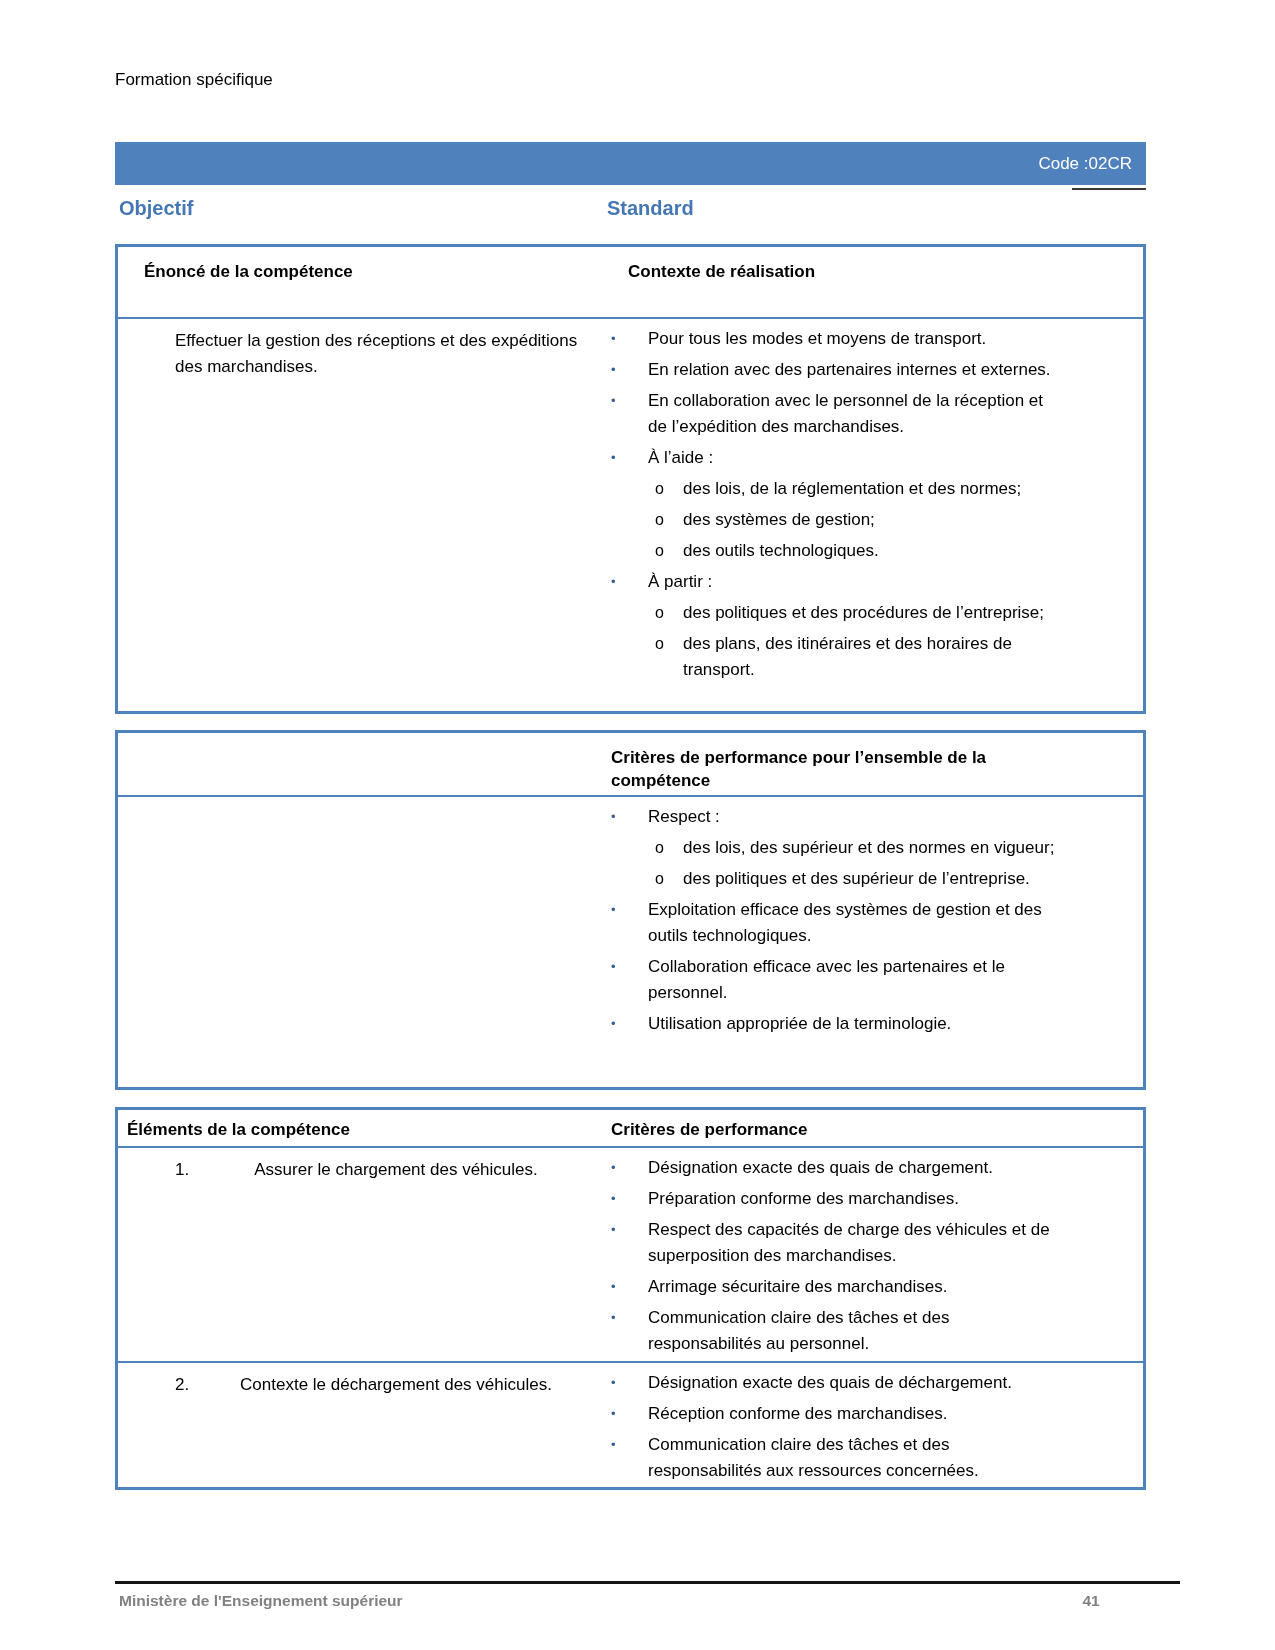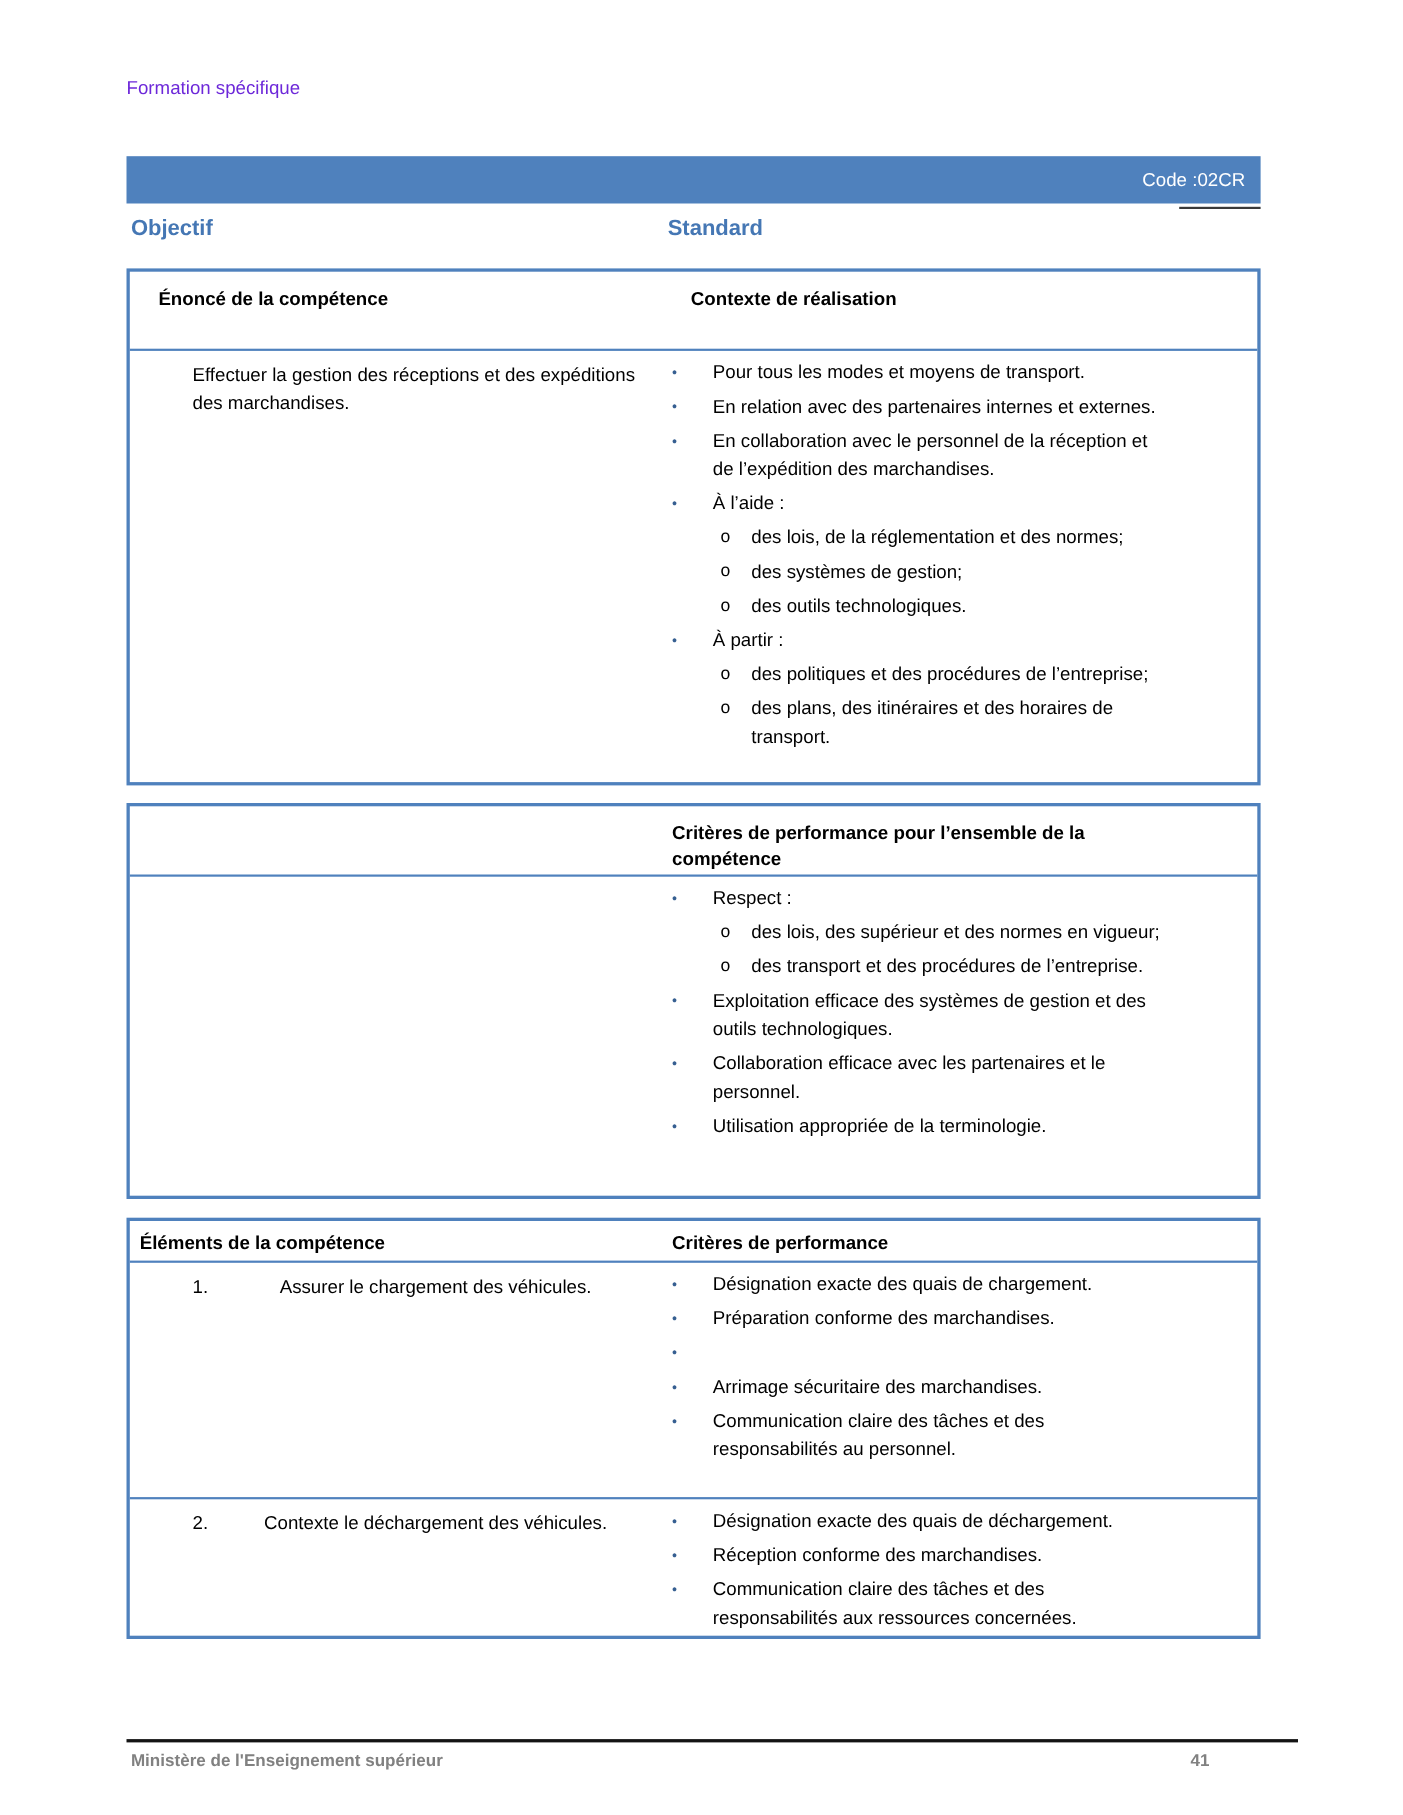--- a/index.html
+++ b/index.html
@@ -6,21 +6,21 @@
   .page{
     position:relative;
     width:1275px;height:1650px;
     background:#ffffff;
     font-family:"Liberation Sans","DejaVu Sans",sans-serif;
     color:#1a1a1a;
     overflow:hidden;
   }
   .doc-heading{
     position:absolute;left:115px;top:70px;
-    font-size:17px;color:#6d28d9;
+    font-size:17px;color:#000000;
   }
   .code-bar{
     position:absolute;left:115px;top:142px;width:1031px;height:43px;
     background:#4f81bd;color:#ffffff;
     display:flex;align-items:center;justify-content:flex-end;
     padding-right:14px;box-sizing:border-box;
     font-size:17px;
   }
   .code-underline{
     position:absolute;left:1072px;top:188px;width:74px;height:2px;background:#3a3a3a;
@@ -166,21 +166,21 @@
           <li class="b">
               <span class="m">•</span>
               <span class="t">Respect :</span>
             </li>
           <li class="s">
               <span class="m">o</span>
               <span class="t">des lois, des supérieur et des normes en vigueur;</span>
             </li>
           <li class="s">
               <span class="m">o</span>
-              <span class="t">des transport et des procédures de l’entreprise.</span>
+              <span class="t">des politiques et des supérieur de l’entreprise.</span>
             </li>
           <li class="b">
               <span class="m">•</span>
               <span class="t">Exploitation efficace des systèmes de gestion et des outils technologiques.</span>
             </li>
           <li class="b">
               <span class="m">•</span>
               <span class="t">Collaboration efficace avec les partenaires et le personnel.</span>
             </li>
           <li class="b">
@@ -209,20 +209,21 @@
           <li class="b">
               <span class="m">•</span>
               <span class="t">Désignation exacte des quais de chargement.</span>
             </li>
           <li class="b">
               <span class="m">•</span>
               <span class="t">Préparation conforme des marchandises.</span>
             </li>
           <li class="b">
               <span class="m">•</span>
+              <span class="t">Respect des capacités de charge des véhicules et de superposition des marchandises.</span>
             </li>
           <li class="b">
               <span class="m">•</span>
               <span class="t">Arrimage sécuritaire des marchandises.</span>
             </li>
           <li class="b">
               <span class="m">•</span>
               <span class="t">Communication claire des tâches et des responsabilités au personnel.</span>
             </li>
         </ul>

